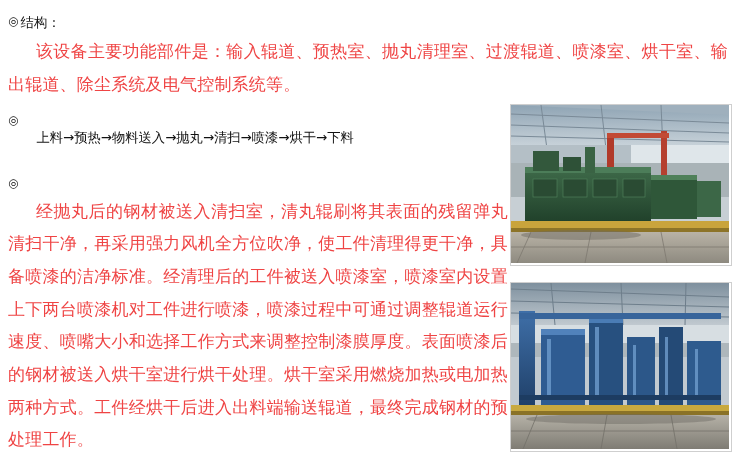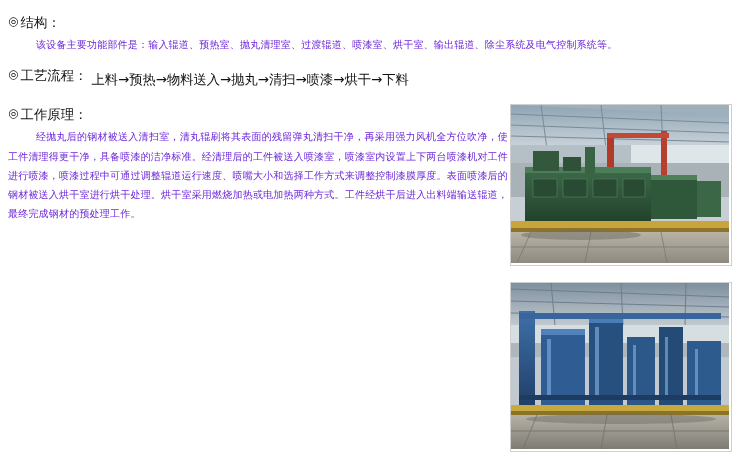--- a/index.html
+++ b/index.html
@@ -20,26 +20,26 @@
     width: 737px;
     height: 459px;
   }
   .text-col {
     position: absolute;
     left: 8px;
     top: 10px;
     width: 720px;
   }
   .para {
-    font-size: 10px;
+    font-size: 17px;
     line-height: 1.92;
     letter-spacing: 0.2px;
     text-align: justify;
     margin: 0 16px 2px 0;
-    color: #6d28d9;
+    color: #ef4444;
   }
   .heading {
     font-size: 13.4px;
     line-height: 1.9;
     margin: 0;
     color: #111;
     font-weight: normal;
     display: flex;
     align-items: flex-start;
   }
@@ -57,21 +57,21 @@
   }
   .w-full {
     width: 720px;
   }
   .section-gap {
     height: 6px;
   }
   .flow-line {
     font-size: 13.3px;
     line-height: 1.9;
-    margin: 4px;
+    margin: 16px;
   }
   .photo {
     position: absolute;
     border: 1px solid #cfcfcf;
     overflow: hidden;
   }
   .photo-top {
     left: 510px;
     top: 104px;
     width: 220px;
@@ -100,29 +100,27 @@
     <div class="heading">
       <span class="bullet-mark bullet-circle">◎</span>
       <span>结构：</span>
     </div>
     <p class="para indent w-full">该设备主要功能部件是：输入辊道、预热室、抛丸清理室、过渡辊道、喷漆室、烘干室、输出辊道、除尘系统及电气控制系统等。</p>
 
     <div class="section-gap"></div>
 
     <div class="heading">
       <span class="bullet-mark bullet-circle">◎</span>
-      <span>工艺流程：</span>
       <span class="flow-line">上料→预热→物料送入→抛丸→清扫→喷漆→烘干→下料</span>
     </div>
 
     <div class="section-gap"></div>
 
     <div class="heading">
       <span class="bullet-mark bullet-circle">◎</span>
-      <span>工作原理：</span>
     </div>
     <p class="para indent w-narrow">经抛丸后的钢材被送入清扫室，清丸辊刷将其表面的残留弹丸清扫干净，再采用强力风机全方位吹净，使工件清理得更干净，具备喷漆的洁净标准。经清理后的工件被送入喷漆室，喷漆室内设置上下两台喷漆机对工件进行喷漆，喷漆过程中可通过调整辊道运行速度、喷嘴大小和选择工作方式来调整控制漆膜厚度。表面喷漆后的钢材被送入烘干室进行烘干处理。烘干室采用燃烧加热或电加热两种方式。工件经烘干后进入出料端输送辊道，最终完成钢材的预处理工作。</p>
 
   </div>
 
   <div class="photo photo-top">
     <svg width="218" height="158" viewBox="0 0 218 158" xmlns="http://www.w3.org/2000/svg">
       <defs>
         <linearGradient id="roofg" x1="0" y1="0" x2="0" y2="1">
           <stop offset="0%" stop-color="#8fa4b4"></stop>

